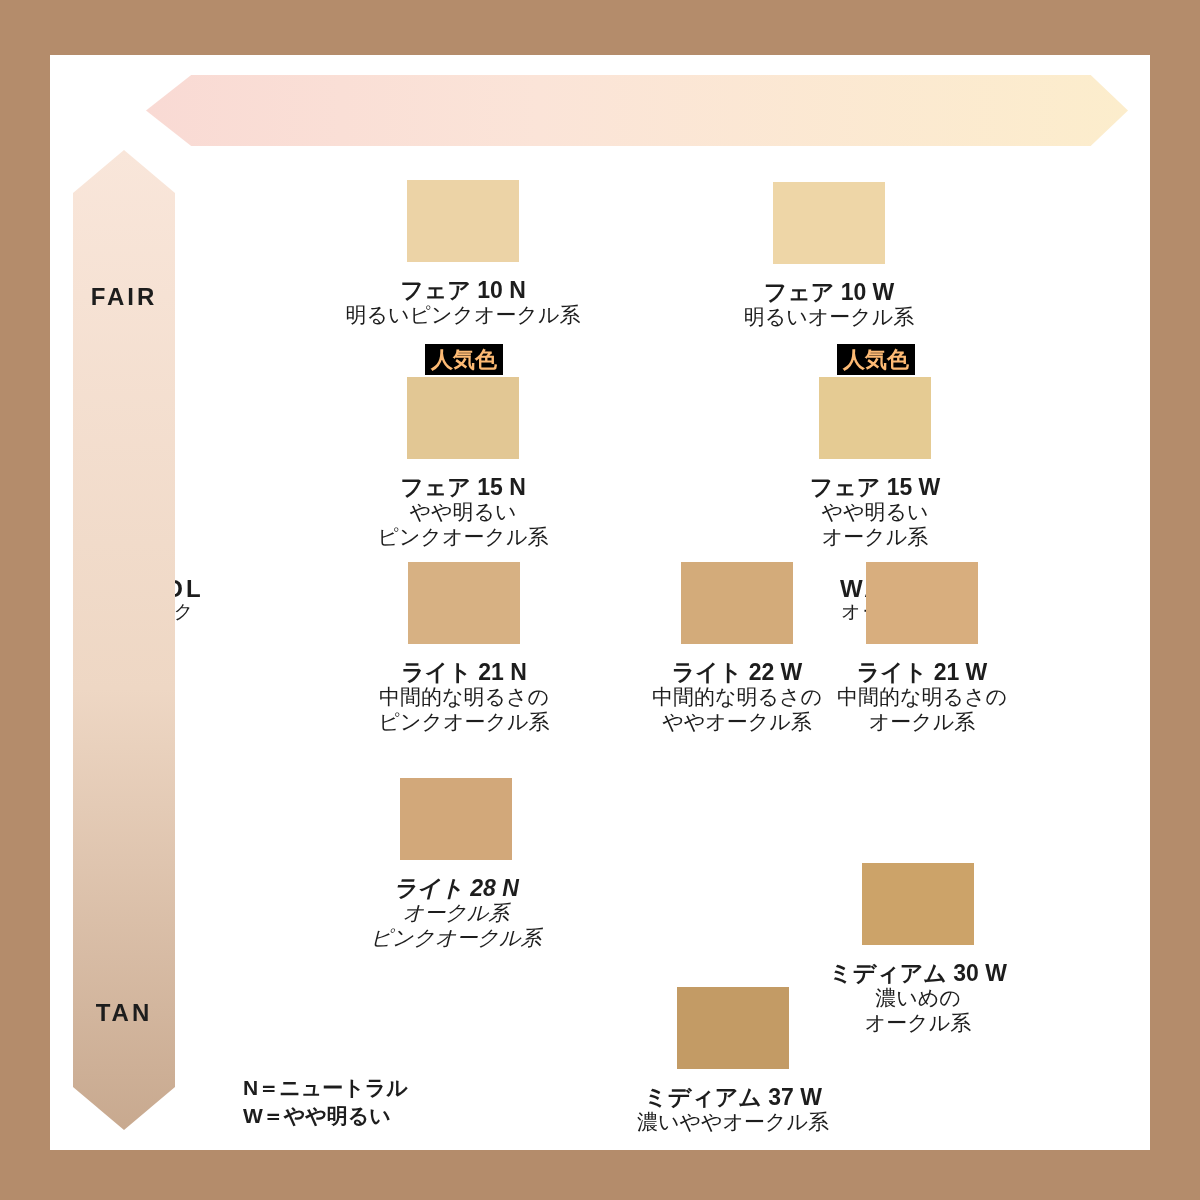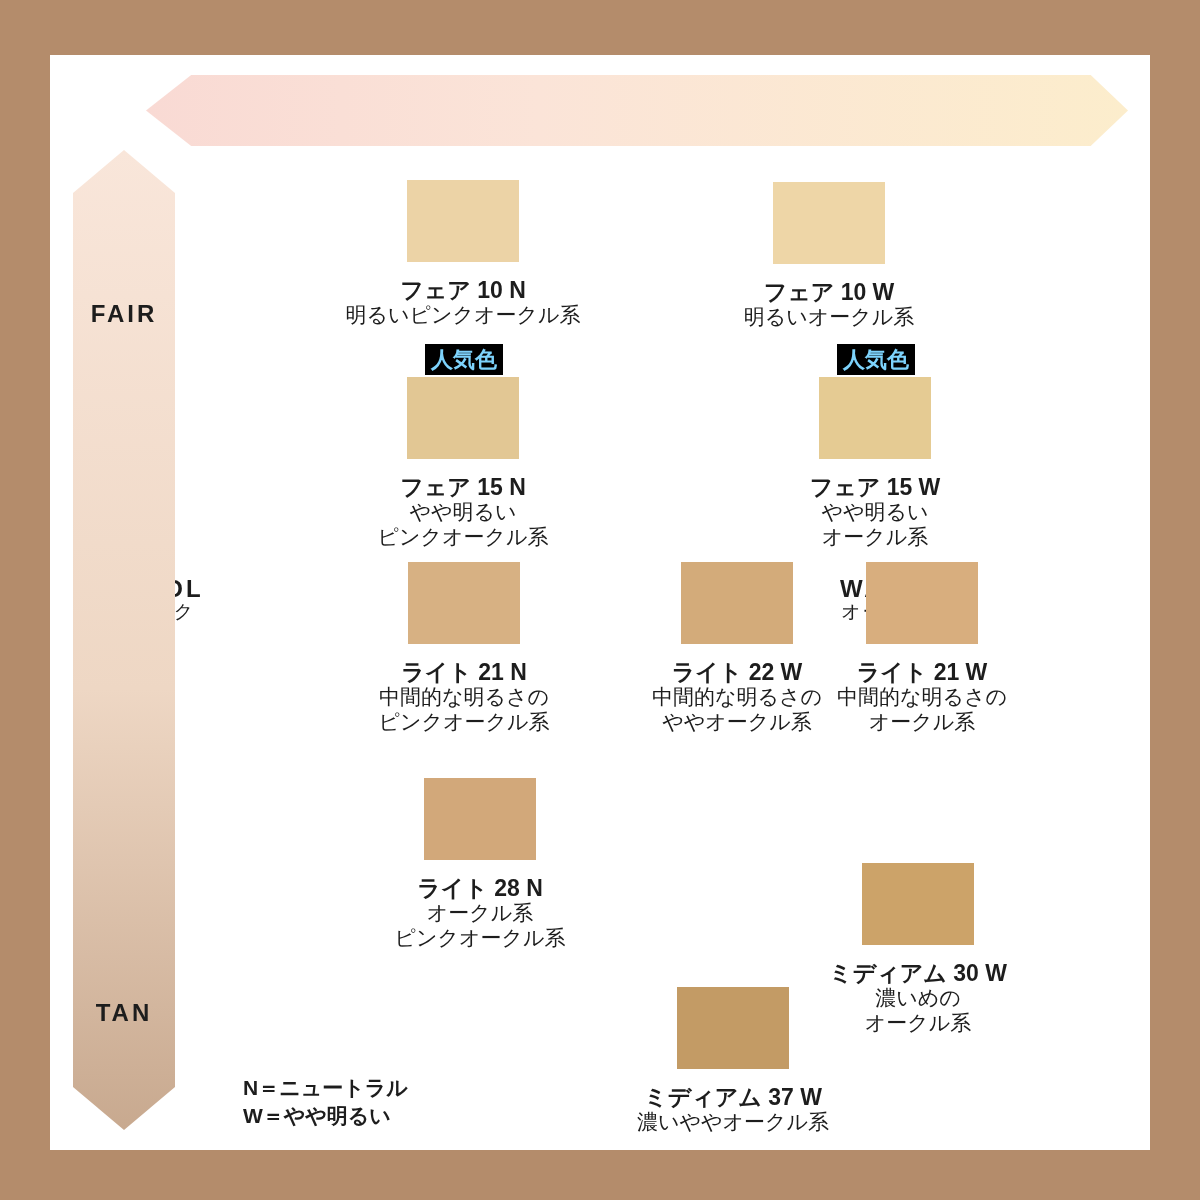--- a/index.html
+++ b/index.html
@@ -30,42 +30,42 @@
   .warm-label{left:884px;}
   
   .v-arrow{
     position:absolute;left:73px;top:150px;width:102px;height:980px;
     clip-path:polygon(50% 0,100% 4.4%,100% 95.6%,50% 100%,0 95.6%,0 4.4%);
   }
   .v-axis-label{
     position:absolute;left:73px;width:102px;text-align:center;
     font-size:24px;font-weight:bold;letter-spacing:3px;white-space:nowrap;
   }
-  .fair-label{top:300px;}
+  .fair-label{top:283px;}
   .tan-label{top:999px;}
   
   .shade{position:absolute;width:240px;text-align:center;}
   .swatch{width:112px;height:82px;margin:0 auto;}
   .shade-name{margin-top:15px;font-size:23px;font-weight:bold;line-height:1.15;}
   .shade-desc{font-size:21px;line-height:1.17;}
   .shade-desc:empty{display:none;}
   .b0{left:343px;top:180px;}
   .b1{left:709px;top:182px;}
   .b2{left:343px;top:377px;}
   .b3{left:755px;top:377px;}
   .b4{left:344px;top:562px;}
   .b5{left:617px;top:562px;}
   .b6{left:802px;top:562px;}
-  .b7{left:360px;top:778px;}
+  .b7{left:336px;top:778px;font-style:italic;}
   .b8{left:798px;top:863px;}
   .b9{left:613px;top:987px;}
   
   .badge{
     position:absolute;top:344px;transform:translateX(-50%);
-    background:#000;color:#7dd3fc;font-size:22px;font-weight:bold;
+    background:#000;color:#fdba74;font-size:22px;font-weight:bold;
     line-height:1;padding:5px 6px 4px;white-space:nowrap;
   }
   .badge-left{left:464px;}
   .badge-right{left:876px;}
   
   .legend{
     position:absolute;left:243px;top:1074px;
     font-size:21px;font-weight:bold;line-height:1.33;white-space:nowrap;
   }
 </style>

